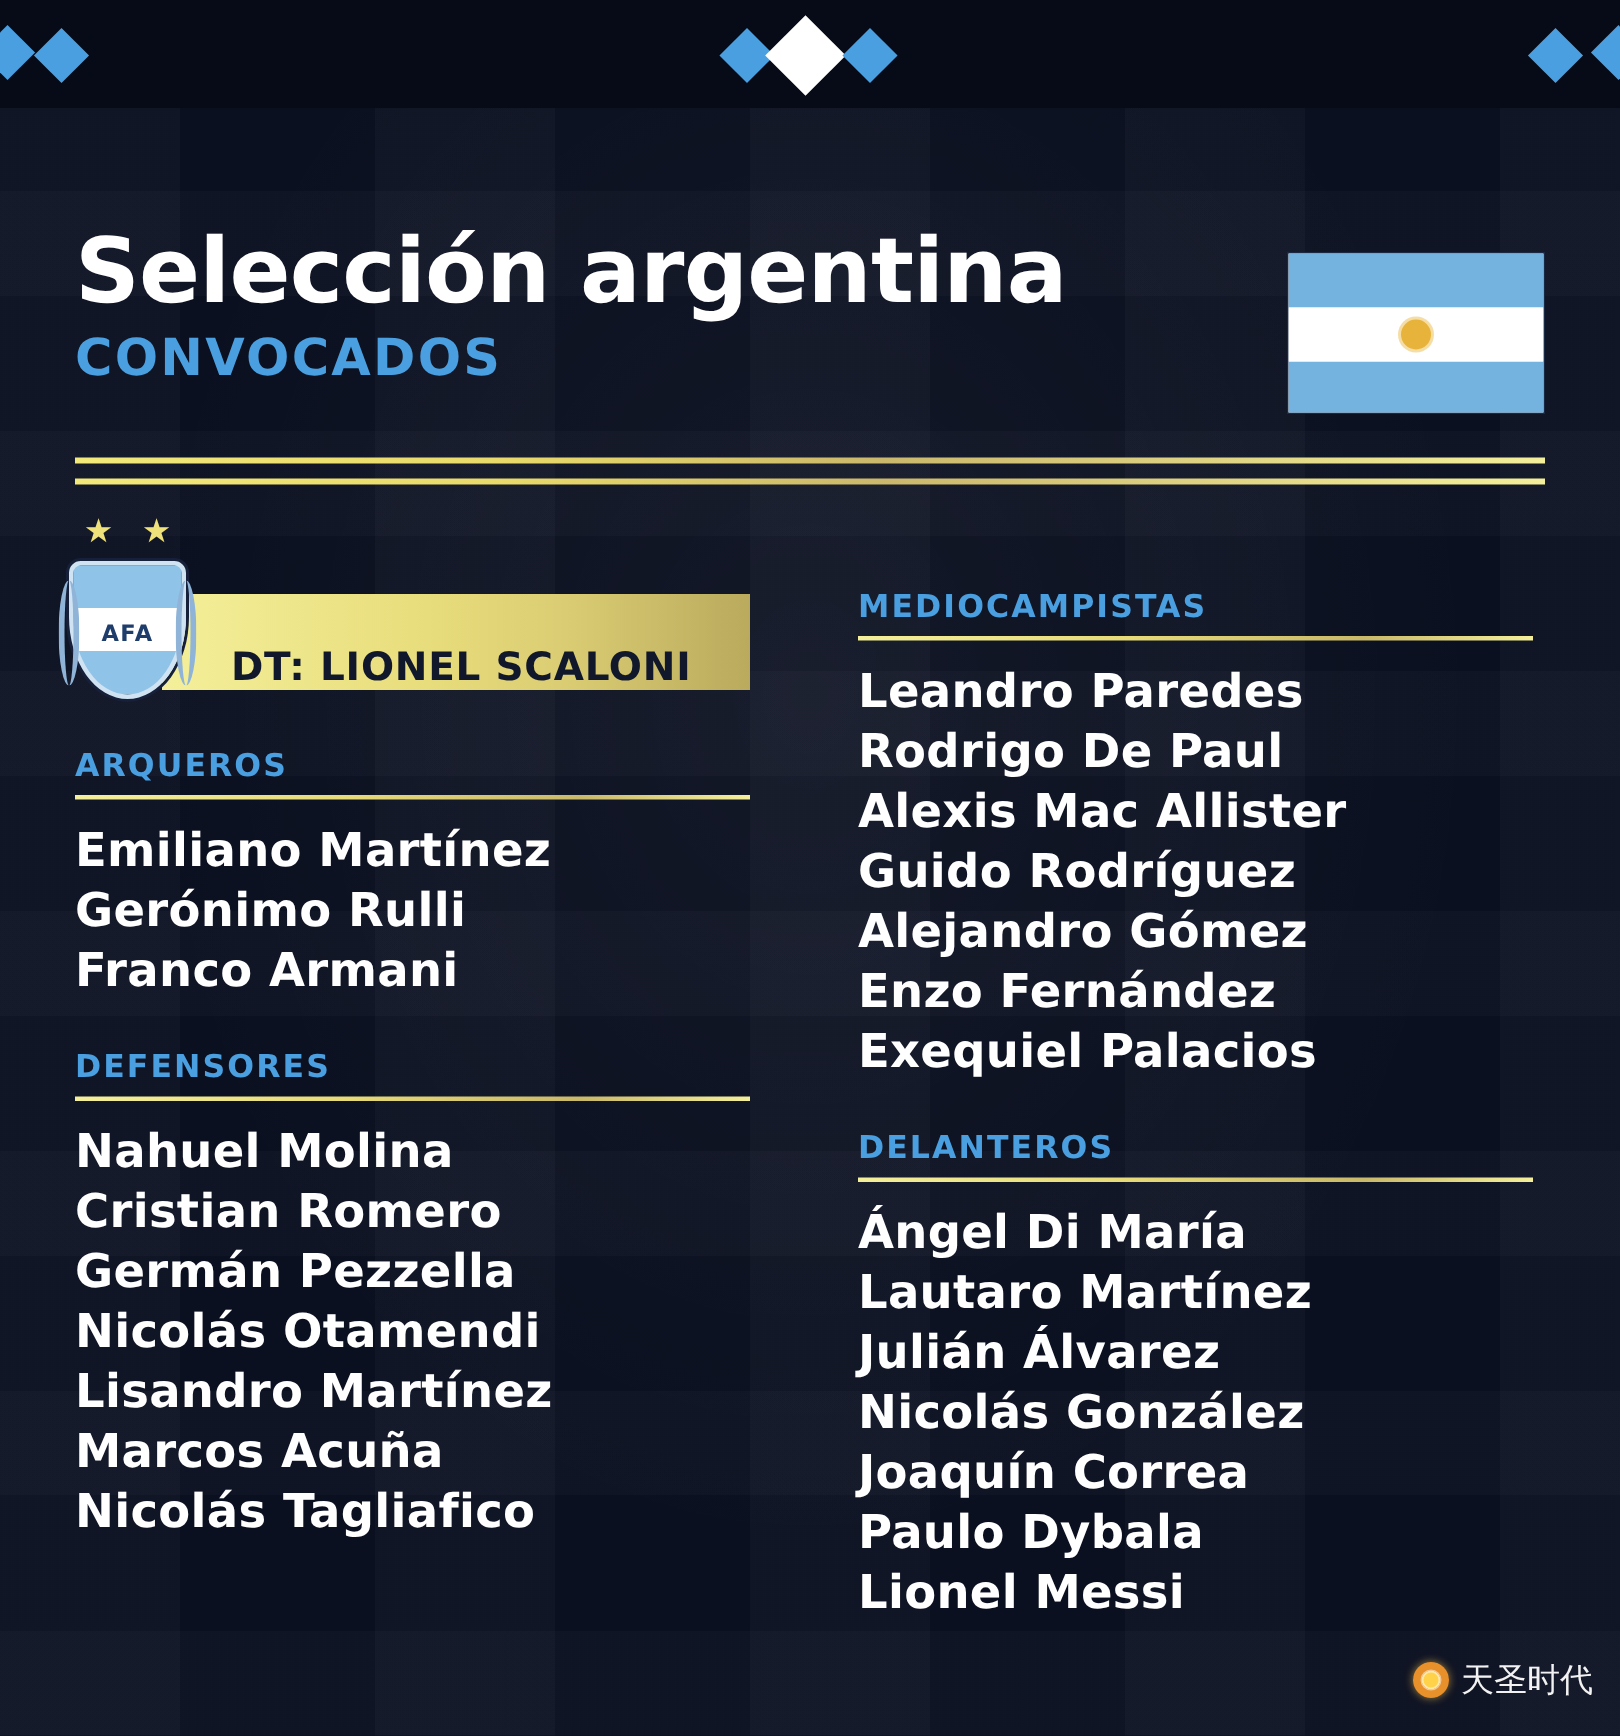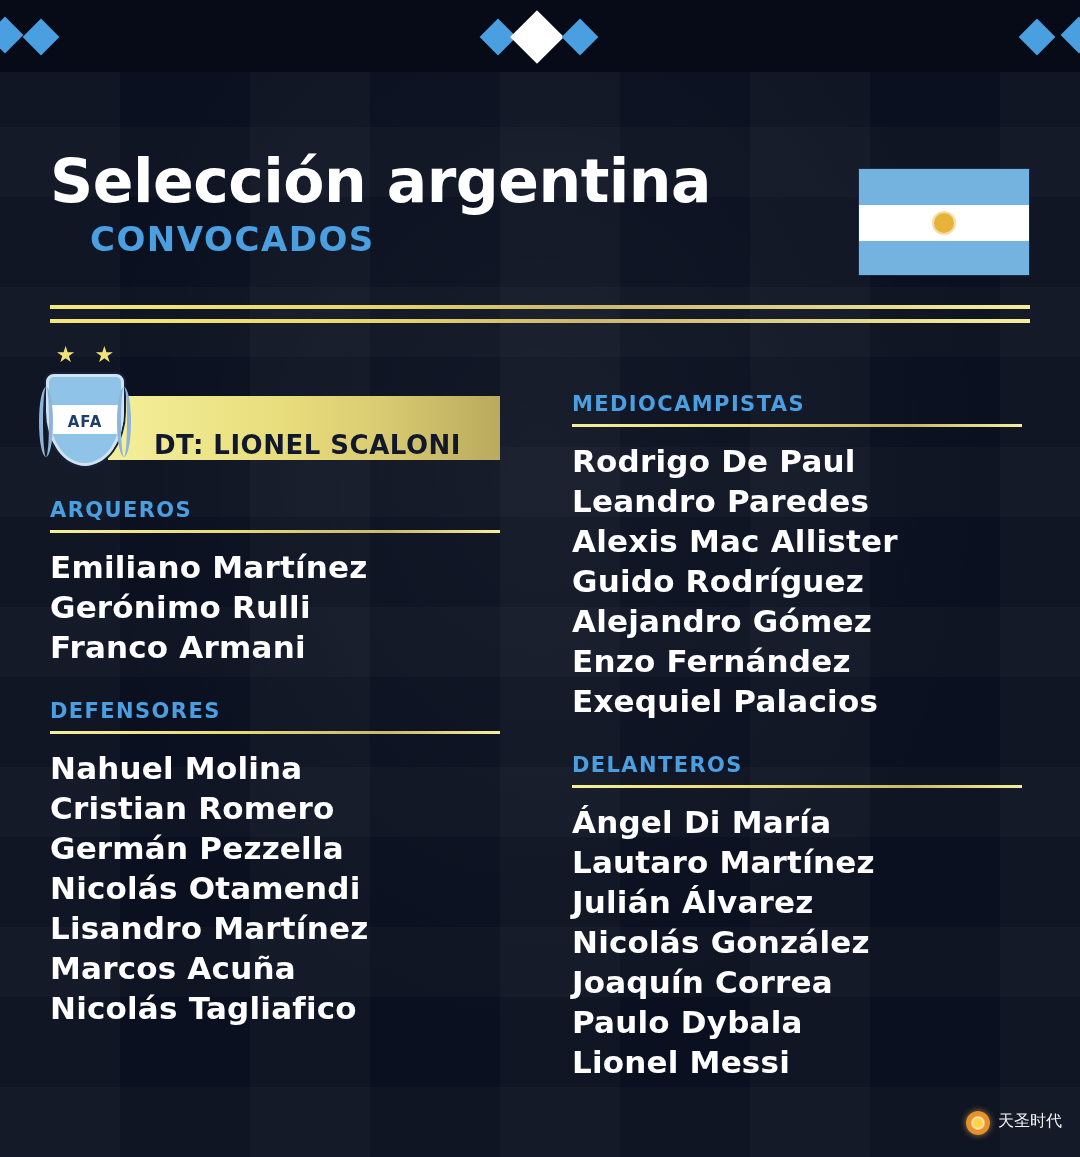--- a/index.html
+++ b/index.html
@@ -42,21 +42,20 @@
   .header {
     position:absolute; top:150px; left:50px; width:980px;
   }
   .title {
     font-size:60px; font-weight:bold; color:#ffffff; letter-spacing:-0.5px;
     line-height:1.05;
   }
   .subtitle {
     font-size:34px; font-weight:bold; color:#4a9fe0; letter-spacing:1.5px;
     margin-top:6px;
-    margin-left:40px;
   }
   .flag {
     position:absolute; top:18px; right:0;
     width:172px; height:108px;
     border:1px solid #1b2a44;
     background:#ffffff;
     overflow:hidden;
   }
   .flag .stripe { width:100%; height:36px; }
   .flag .sky { background:#74b3e0; }
@@ -127,22 +126,22 @@
   }
   .player {
     font-size:31px; font-weight:bold; color:#ffffff; line-height:40px;
     letter-spacing:0.2px;
   }
   .sec-gap { height:26px; }
 
   
   .watermark {
     position:absolute; right:18px; bottom:22px;
-    display:flex; align-items:flex-start; gap:8px;
-    color:#f2f2f2; font-size:16px;
+    display:flex; align-items:center; gap:8px;
+    color:#f2f2f2; font-size:22px;
     font-family:"DejaVu Sans", sans-serif;
   }
   .wm-logo {
     width:24px; height:24px; border-radius:50%;
     background:radial-gradient(circle at 50% 50%, #ffd24a 0 35%, #e8902a 36% 100%);
     box-shadow:0 0 6px rgba(255,200,80,0.6);
     position:relative;
   }
   .wm-logo::after{
     content:""; position:absolute; inset:5px;
@@ -212,22 +211,22 @@
     <div class="player">Lisandro Martínez</div>
     <div class="player">Marcos Acuña</div>
     <div class="player">Nicolás Tagliafico</div>
   </div>
 </div>
 
 <div class="col-right">
   <div class="section">
     <div class="section-head">MEDIOCAMPISTAS</div>
     <div class="section-rule"></div>
+    <div class="player">Leandro Paredes</div>
     <div class="player">Rodrigo De Paul</div>
-    <div class="player">Leandro Paredes</div>
     <div class="player">Alexis Mac Allister</div>
     <div class="player">Guido Rodríguez</div>
     <div class="player">Alejandro Gómez</div>
     <div class="player">Enzo Fernández</div>
     <div class="player">Exequiel Palacios</div>
   </div>
   <div class="sec-gap"></div>
   <div class="section">
     <div class="section-head">DELANTEROS</div>
     <div class="section-rule"></div>

